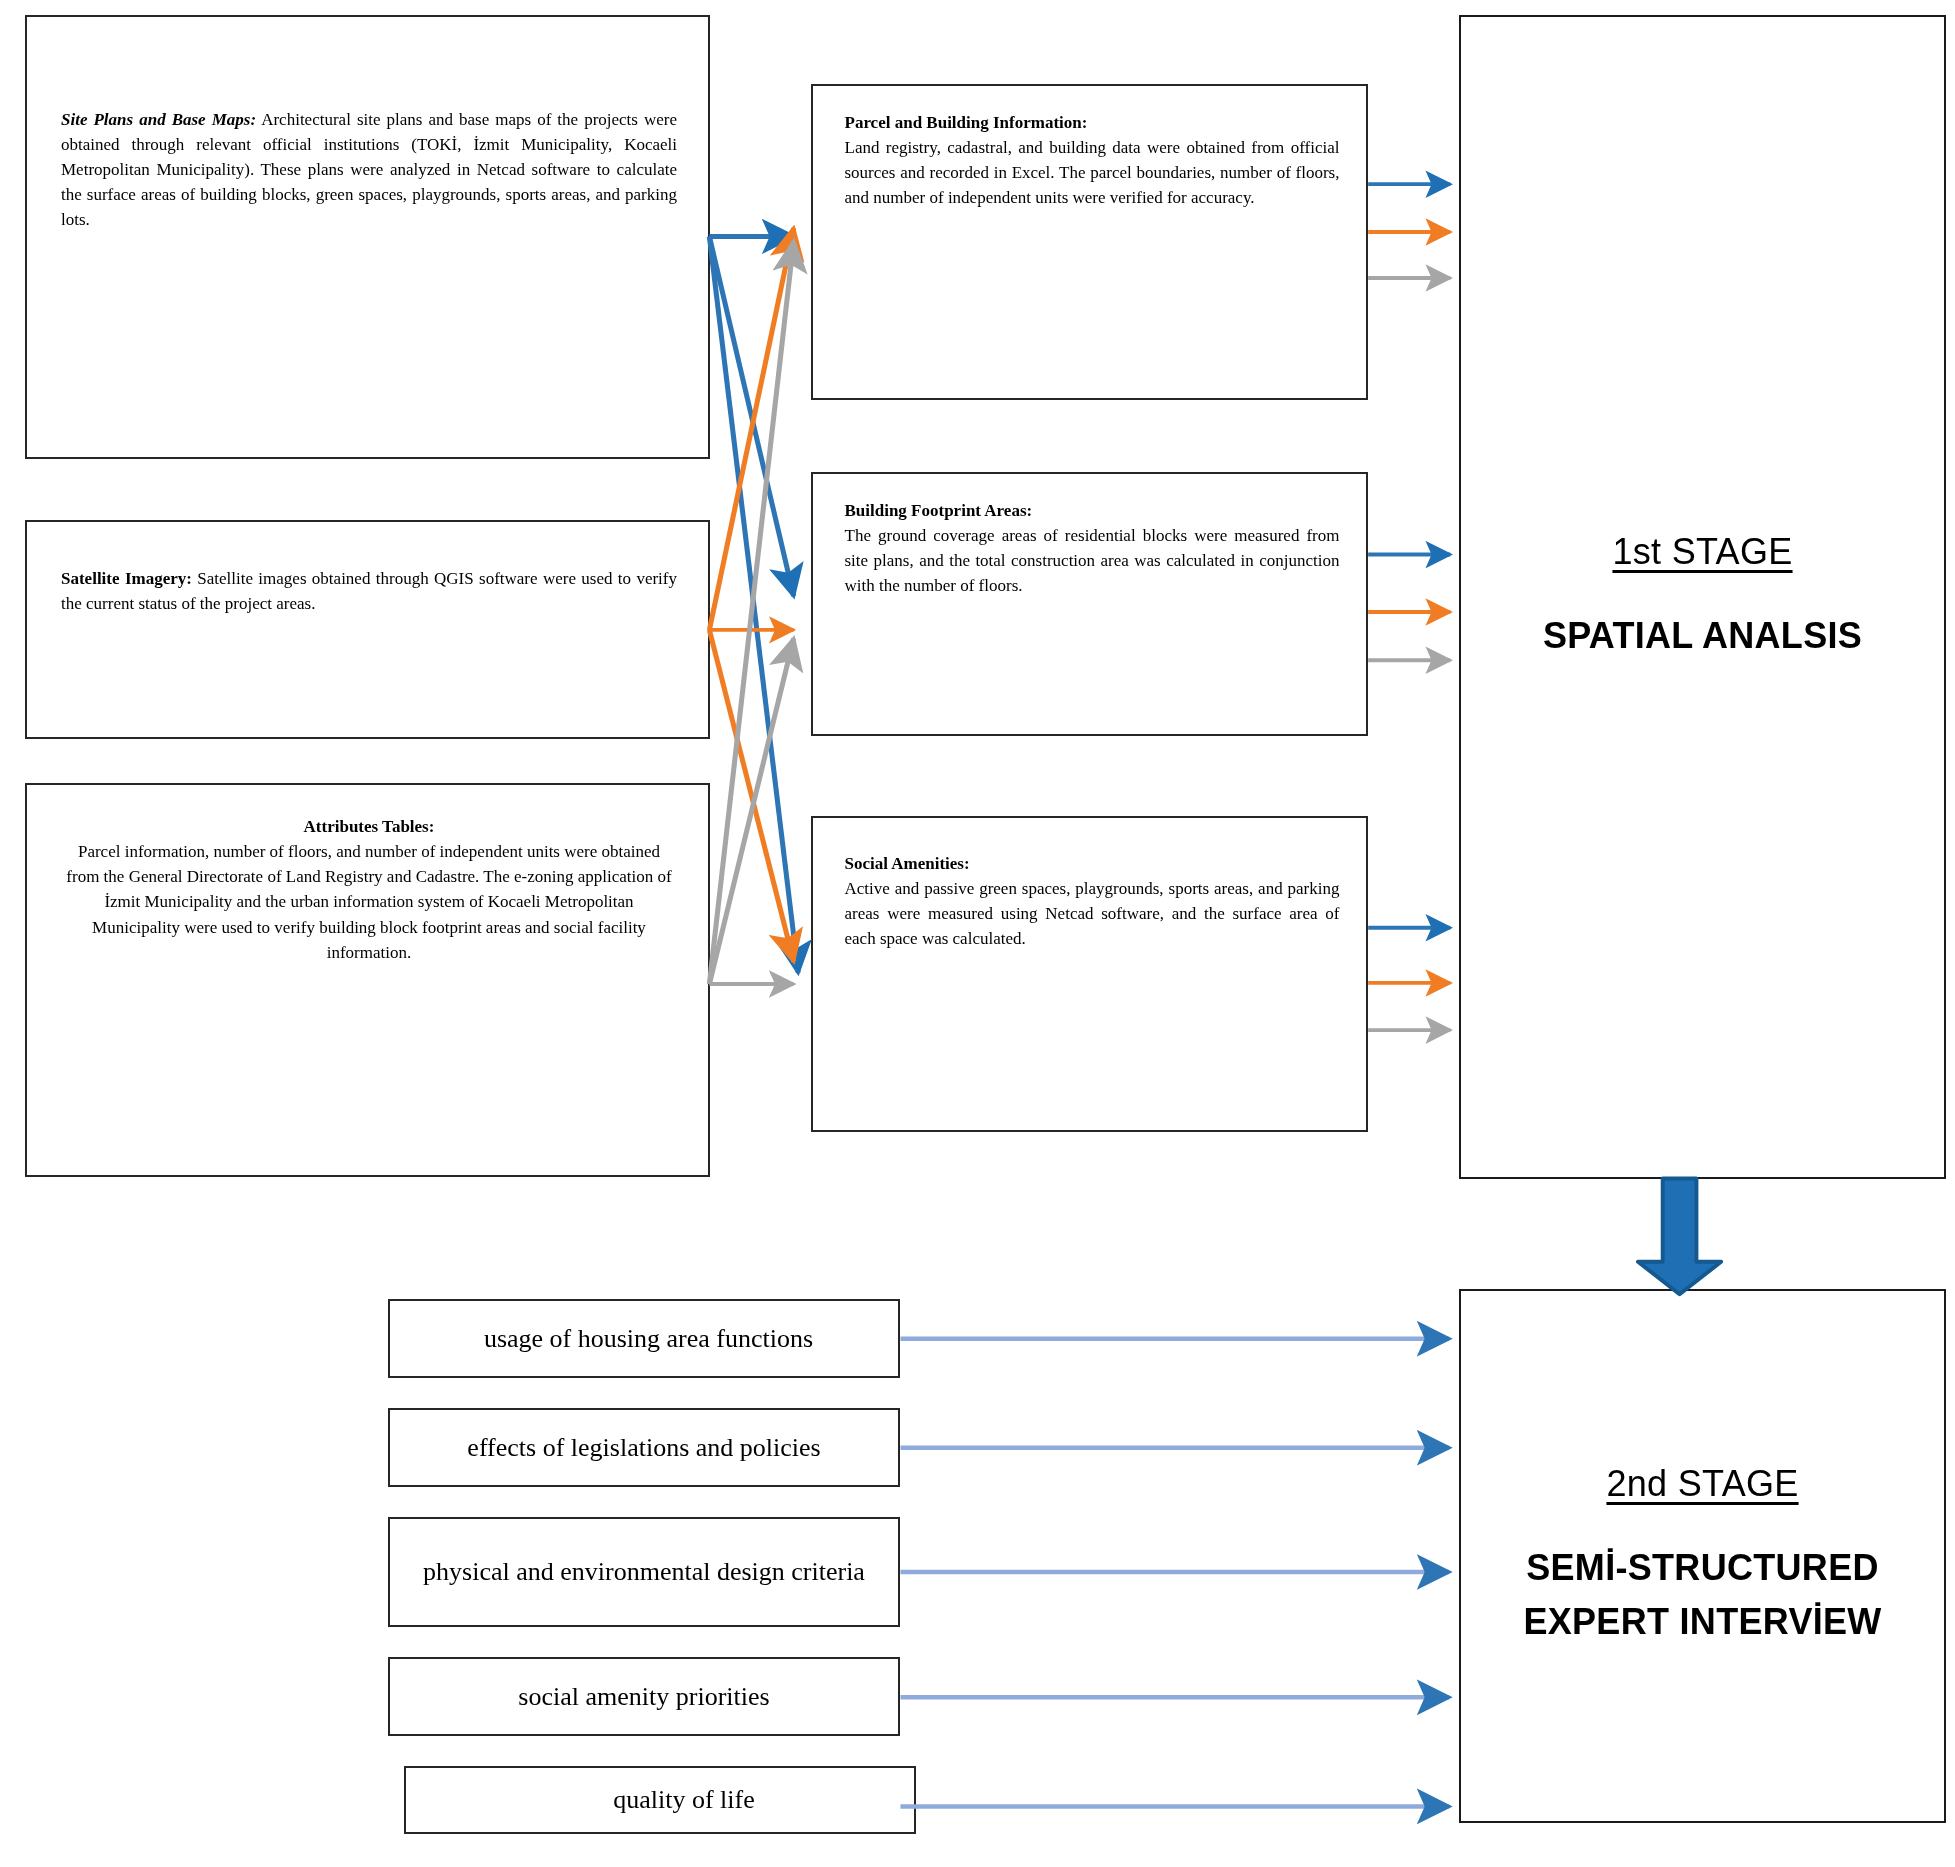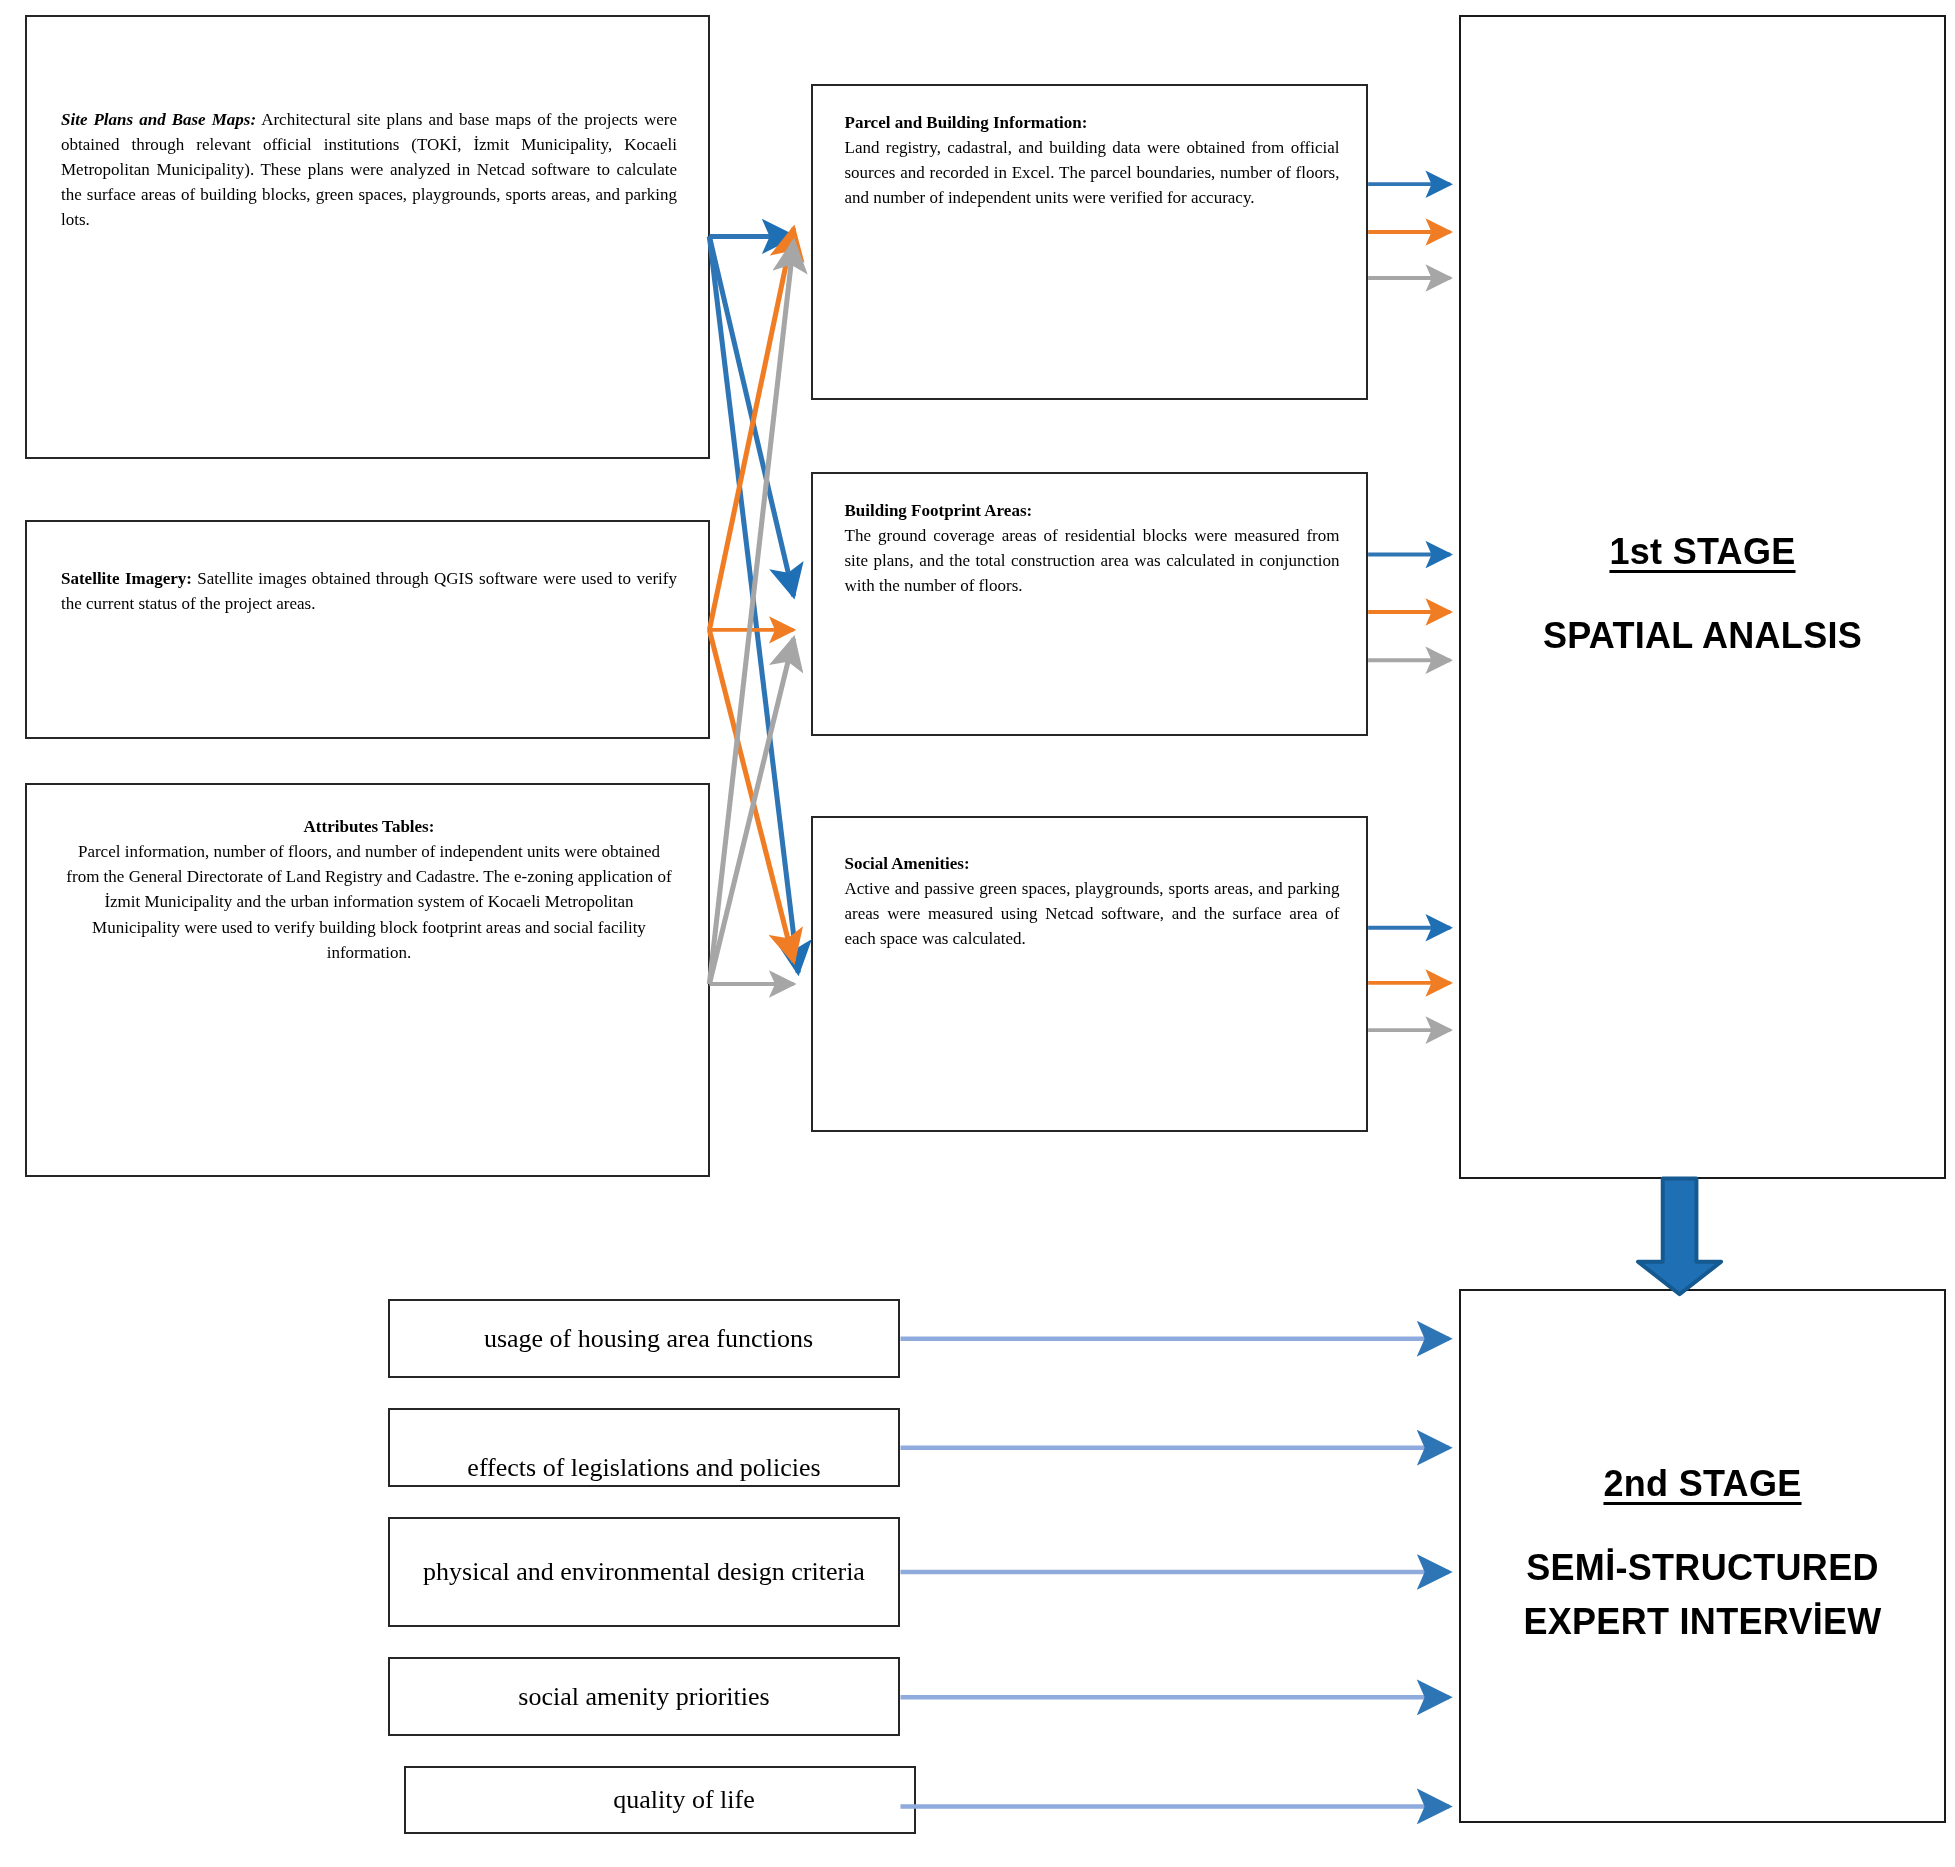--- a/index.html
+++ b/index.html
@@ -37,21 +37,21 @@
     box-sizing:border-box;
     background:#ffffff;
     border:2.2px solid #1a1a1a;
     display:flex;
     flex-direction:column;
     align-items:center;
     justify-content:center;
   }
   .stage-title{
     font-family:"Liberation Sans", sans-serif;
-    font-weight:bold;
+    font-weight:normal;
     font-size:36px;
     letter-spacing:0.3px;
     text-decoration:underline;
     text-underline-offset:5.6px;
     text-decoration-thickness:2.8px;
     margin-bottom:36px;
     color:#000000;
     white-space:nowrap;
   }
   .stage-sub{
@@ -143,21 +143,21 @@
 
   <div class="stage-box" style="left:1459px; top:1289px; width:487px; height:534px;">
     <div class="stage-title">2nd STAGE</div>
     <div class="stage-sub">SEMİ-STRUCTURED</div>
     <div class="stage-sub">EXPERT INTERVİEW</div>
   </div>
 
   <div class="small-box" style="left:388px; top:1299px; width:512px; height:79px;padding-left:9px;">
     <span>usage of housing area functions</span>
   </div>
-  <div class="small-box" style="left:388px; top:1408px; width:512px; height:79px;align-items:flex-end;">
+  <div class="small-box" style="left:388px; top:1408px; width:512px; height:79px;">
     <span>effects of legislations and policies</span>
   </div>
   <div class="small-box" style="left:388px; top:1517px; width:512px; height:110px;">
     <span>physical and environmental design criteria</span>
   </div>
   <div class="small-box" style="left:388px; top:1657px; width:512px; height:79px;">
     <span>social amenity priorities</span>
   </div>
   <div class="small-box" style="left:404px; top:1766px; width:512px; height:68px;padding-left:48px;">
     <span>quality of life</span>

